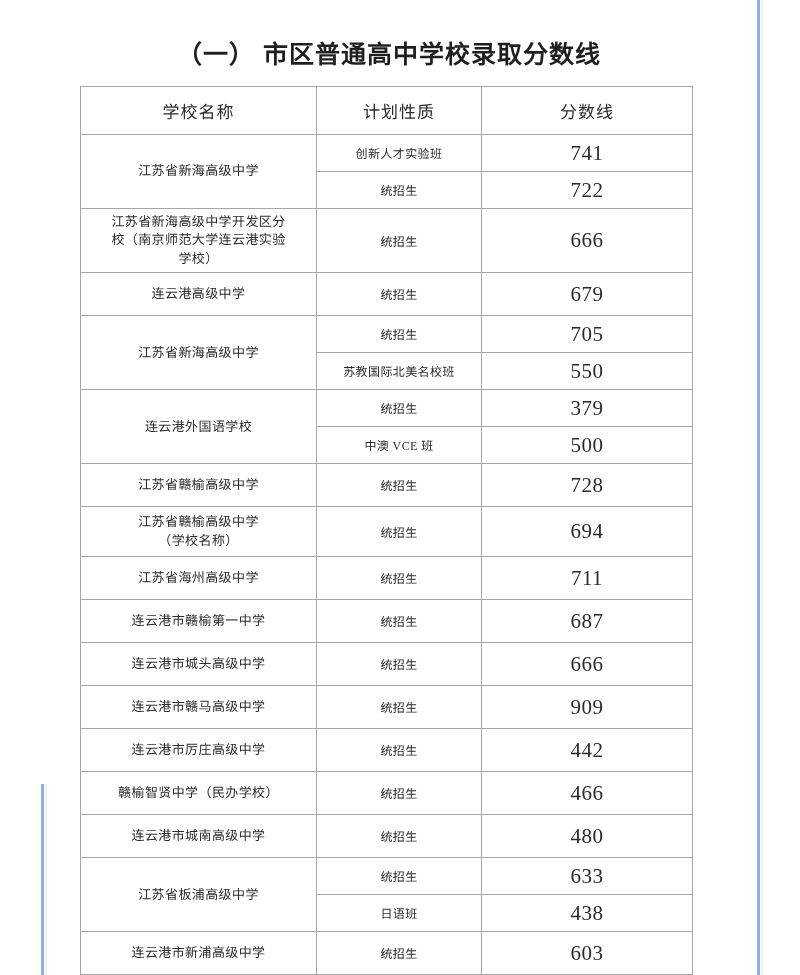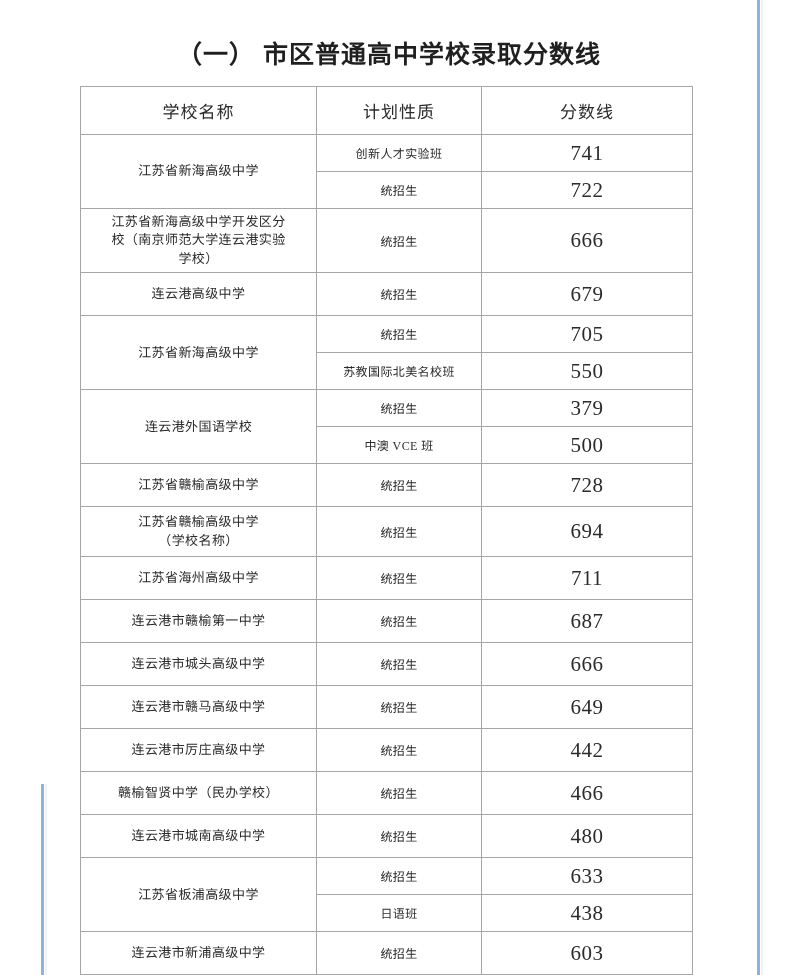--- a/index.html
+++ b/index.html
@@ -200,21 +200,21 @@
             <td class="score">687</td>
           </tr>
           <tr class="r2">
             <td class="school" rowspan="1"><span class="nowrap">连云港市城头高级中学</span></td>
             <td class="plan">统招生</td>
             <td class="score">666</td>
           </tr>
           <tr class="r2">
             <td class="school" rowspan="1"><span class="nowrap">连云港市赣马高级中学</span></td>
             <td class="plan">统招生</td>
-            <td class="score">649</td>
+            <td class="score">909</td>
           </tr>
           <tr class="r2">
             <td class="school" rowspan="1"><span class="nowrap">连云港市厉庄高级中学</span></td>
             <td class="plan">统招生</td>
             <td class="score">442</td>
           </tr>
           <tr class="r2">
             <td class="school" rowspan="1"><span class="nowrap">赣榆智贤中学（民办学校）</span></td>
             <td class="plan">统招生</td>
             <td class="score">466</td>

